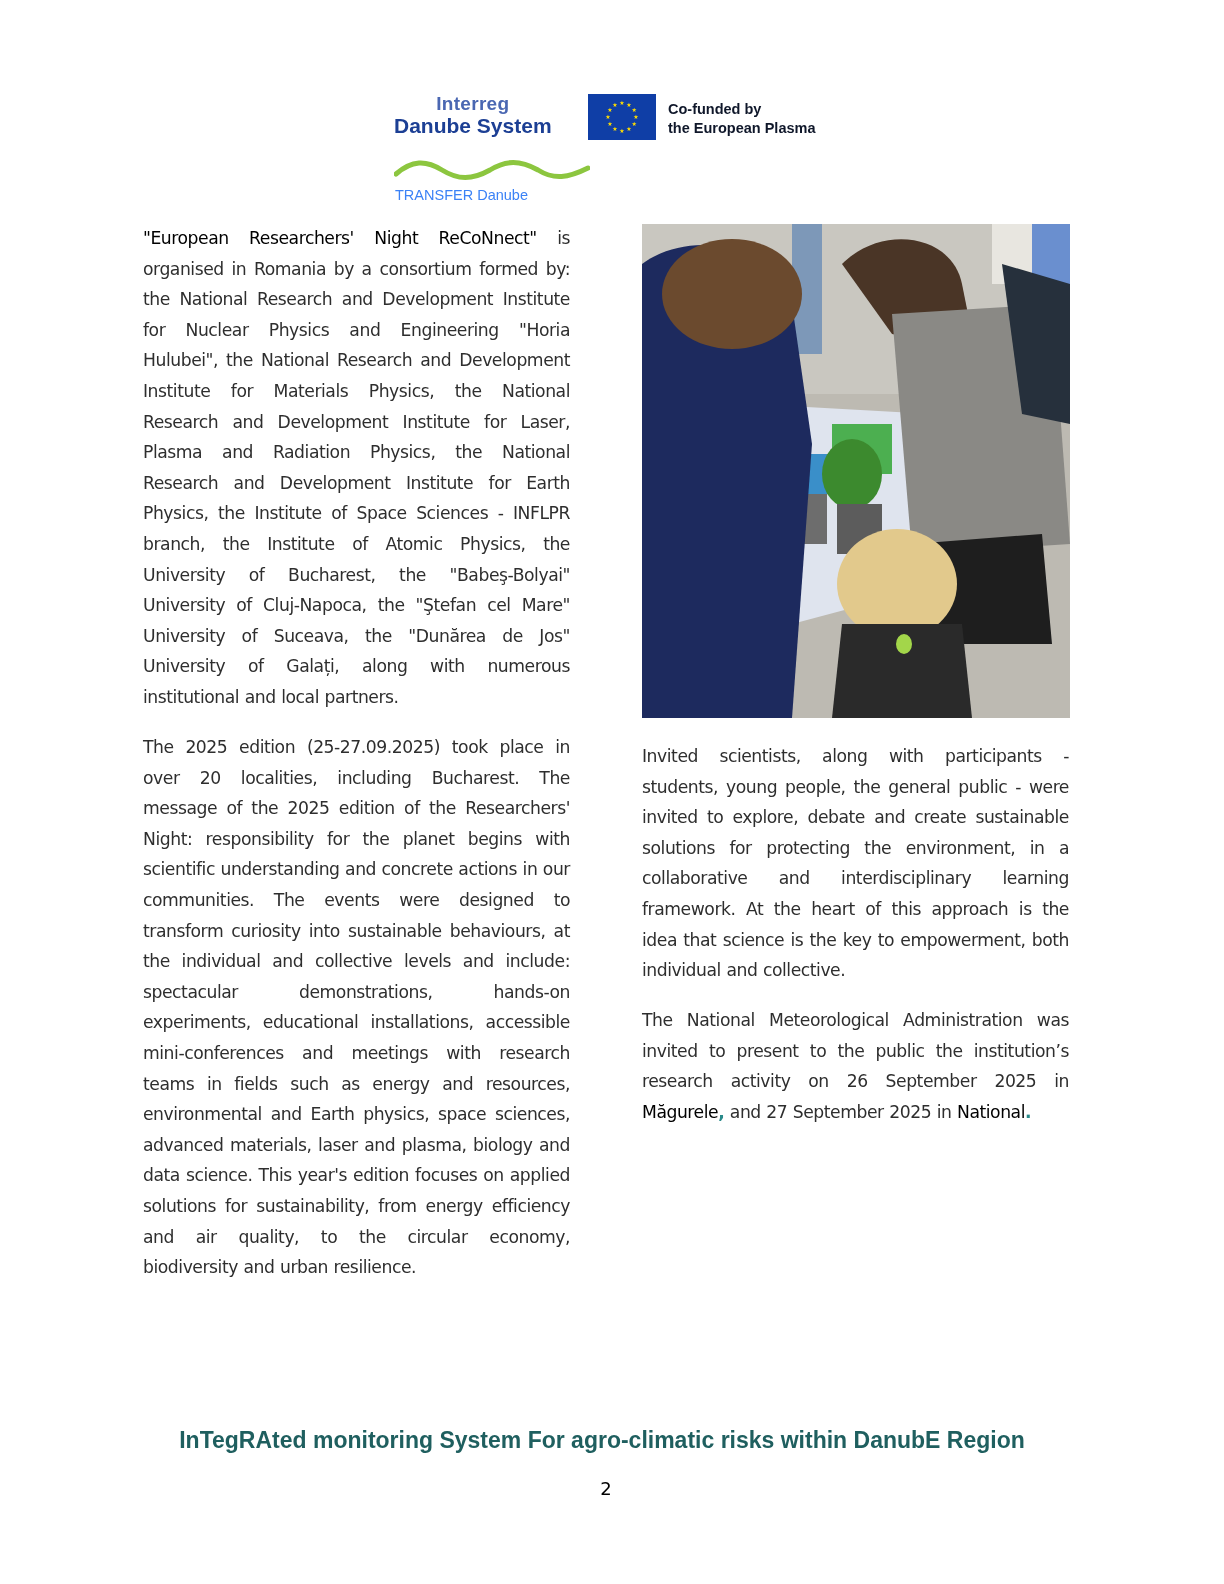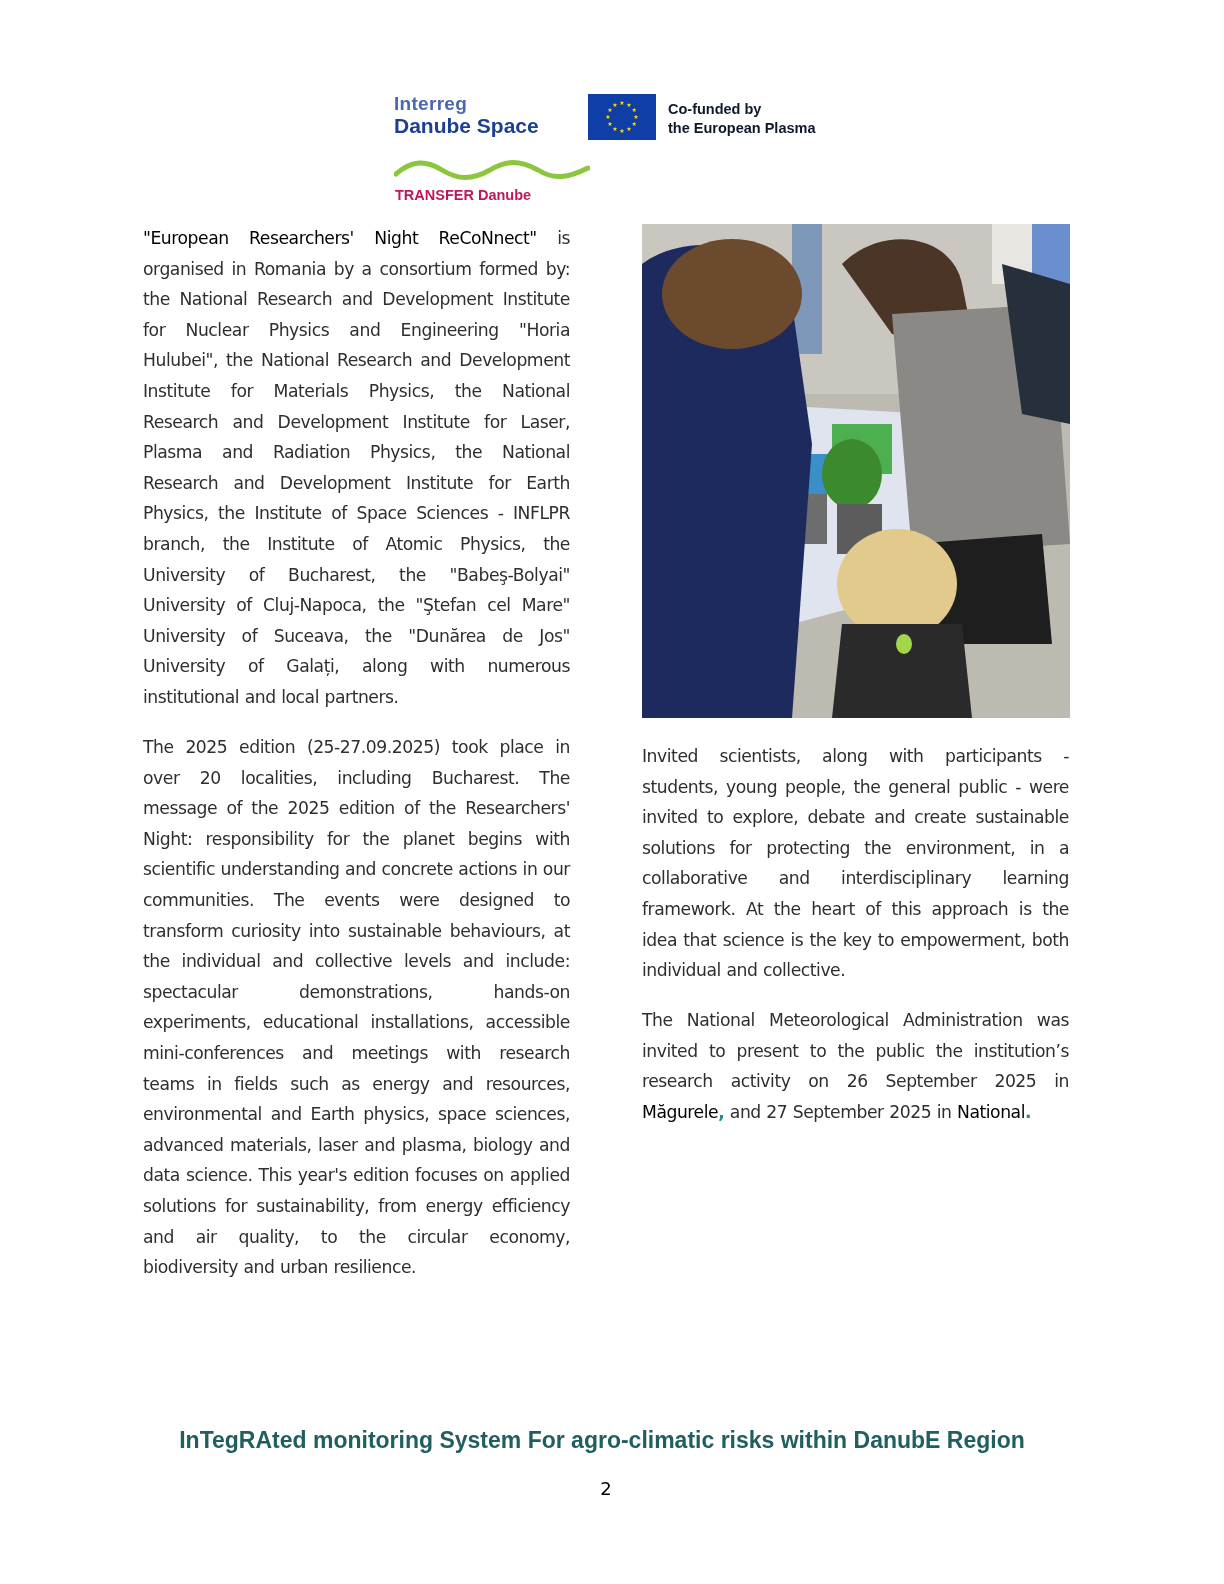--- a/index.html
+++ b/index.html
@@ -1,26 +1,26 @@
 <!DOCTYPE html>
 <html><head>
 <meta charset="utf-8">
 <style>
   html, body { margin: 0; padding: 0; background: #ffffff; }
   body { width: 1224px; height: 1584px; position: relative; overflow: hidden;
          font-family: "Liberation Sans", sans-serif; }
   .logos { position: absolute; left: 394px; top: 92px; width: 430px; height: 115px; }
   .interreg { position: absolute; left: 0; top: 2px; color: #1c3f94; font-weight: bold; line-height: 1; }
-  .interreg .l1 { font-size: 19px; color: #4a67b2; letter-spacing: 0.3px; }
+  .interreg .l1 { font-size: 19px; color: #4a67b2; letter-spacing: 0.3px; text-align: center; }
   .interreg .l2 { font-size: 21px; margin-top: 2px; }
   .eu-flag { position: absolute; left: 194px; top: 2px; width: 68px; height: 46px; background: #0f3ea6; }
   .eu-flag svg { display: block; }
   .cofunded { position: absolute; left: 274px; top: 8px; color: #0f172a; font-weight: bold; font-size: 14.5px; line-height: 19px; }
   .wave { position: absolute; left: 0; top: 66px; }
-  .transfer { position: absolute; left: 1px; top: 95px; color: #be185d; font-weight: bold; font-size: 14.5px; }
+  .transfer { position: absolute; left: 1px; top: 95px; color: #3b82f6; font-weight: normal; font-size: 14.5px; }
 
   .col { position: absolute; color: #2e2e2e; font-family: "DejaVu Sans", sans-serif;
          font-size: 17.2px; line-height: 30.6px; text-align: justify; text-align-last: left;
          letter-spacing: -0.45px; word-spacing: 0.5px; }
   .col p { margin: 0 0 19.5px 0; }
   .col-left { left: 143px; top: 223px; width: 427px; }
   .col-right { left: 642px; top: 741px; width: 427px; }
   .black { color: #000000; }
   .teal-punct { color: #2a8a8a; font-weight: bold; }
 
@@ -30,21 +30,21 @@
                   color: #1f5f5f; font-weight: bold; font-size: 23px; }
   .page-number { position: absolute; left: 0; width: 1212px; top: 1478px; text-align: center;
                  color: #000; font-size: 18px; font-family: "DejaVu Sans", sans-serif; }
 </style>
 </head>
 <body>
 
 <div class="logos">
   <div class="interreg">
     <div class="l1">Interreg</div>
-    <div class="l2">Danube Space</div>
+    <div class="l2">Danube System</div>
   </div>
   <div class="eu-flag">
     <svg width="68" height="46" viewBox="0 0 68 46" id="eu-stars">
         <text x="34" y="11" text-anchor="middle" font-size="6" fill="#ffdd00">★</text>
         <text x="41" y="12.875644347017857" text-anchor="middle" font-size="6" fill="#ffdd00">★</text>
         <text x="46.12435565298214" y="18" text-anchor="middle" font-size="6" fill="#ffdd00">★</text>
         <text x="48" y="25" text-anchor="middle" font-size="6" fill="#ffdd00">★</text>
         <text x="46.124355652982146" y="31.999999999999996" text-anchor="middle" font-size="6" fill="#ffdd00">★</text>
         <text x="41" y="37.124355652982146" text-anchor="middle" font-size="6" fill="#ffdd00">★</text>
         <text x="34" y="39" text-anchor="middle" font-size="6" fill="#ffdd00">★</text>

